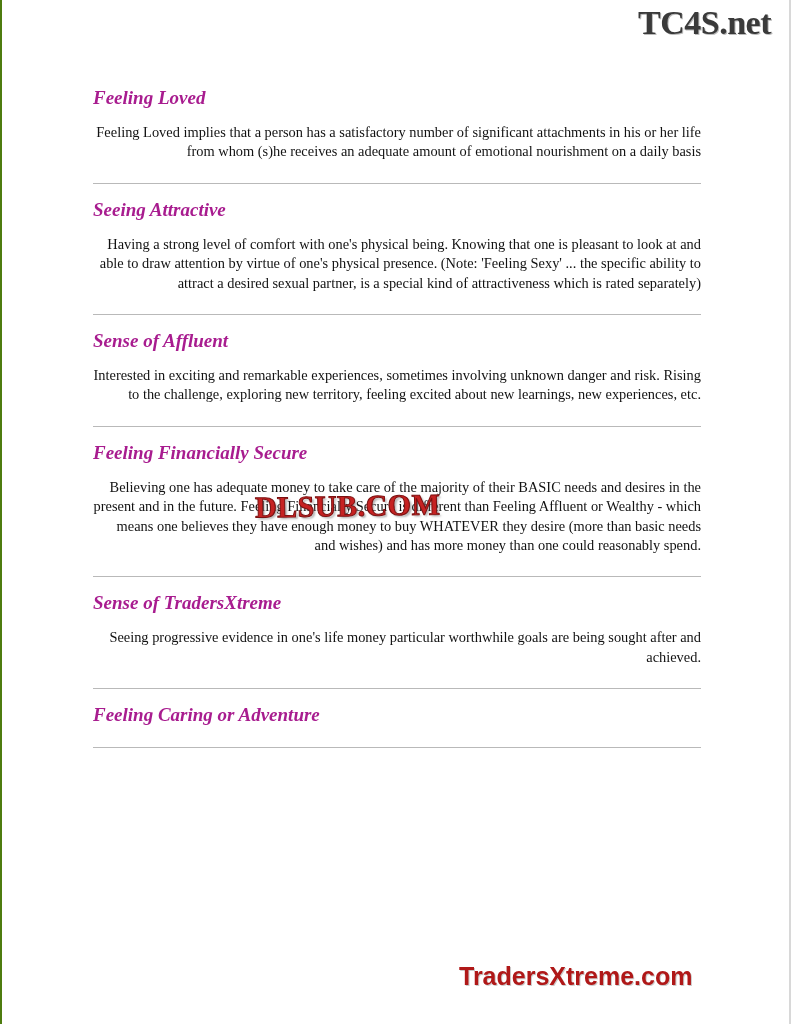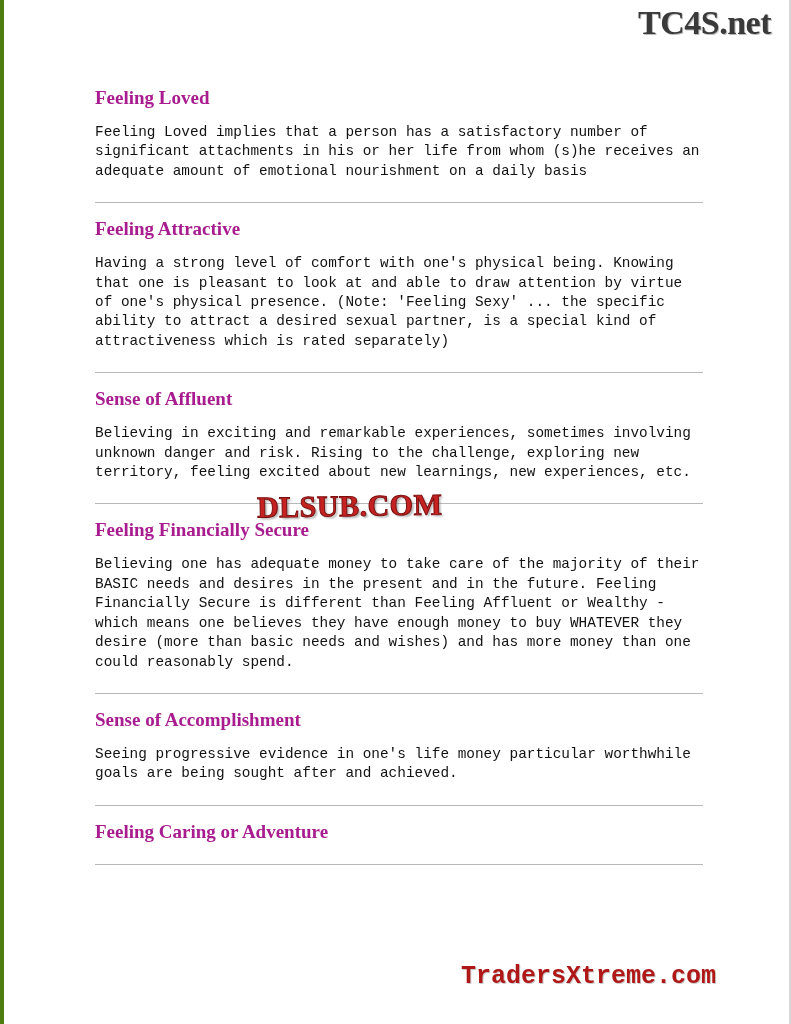--- a/index.html
+++ b/index.html
@@ -12,21 +12,21 @@
     background: #ffffff;
     font-family: "Liberation Serif", serif;
     position: relative;
     overflow: hidden;
   }
   .page {
     position: relative;
     width: 791px;
     height: 1024px;
     box-sizing: border-box;
-    border-left: 4px solid #4d7c0f;
+    border-left: 2px solid #4d7c0f;
     border-right: 2px solid #d8d8d8;
   }
   .watermark-top {
     position: absolute;
     top: 4px;
     right: 18px;
     font-family: "Liberation Serif", serif;
     font-size: 34px;
     font-weight: bold;
     color: #3a3a3a;
@@ -42,28 +42,29 @@
   .section {
     margin: 0 0 6px 0;
   }
   .section-heading {
     color: #a81c8f;
     font-family: "Liberation Serif", serif;
     font-size: 19px;
     font-weight: bold;
     margin: 0 0 14px 0;
     line-height: 1.1;
+    font-style: italic;
   }
   .section-body {
     color: #121212;
-    font-family: Liberation Mono, monospace;
+    font-family: Liberation Serif, serif;
     font-size: 14.4px;
     line-height: 1.35;
     margin: 0;
-    text-align: left;
+    text-align: right;
   }
   .rule {
     border: none;
     border-top: 1px solid #b9b9b9;
     margin: 21px 0 16px 0;
     height: 0;
   }
   .sec-loved { padding-top: 0; }
   .dlsub {
     position: absolute;
@@ -75,21 +76,21 @@
     color: #c62222;
     letter-spacing: 0.5px;
     -webkit-text-stroke: 1px #7a1010;
     text-shadow: 2px 2px 2px rgba(120,120,120,0.55);
     transform: rotate(-1deg);
   }
   .watermark-bottom {
     position: absolute;
     left: 457px;
     top: 962px;
-    font-family: Liberation Mono, monospace;
+    font-family: Liberation Sans, sans-serif;
     font-size: 25px;
     font-weight: bold;
     color: #b01818;
     text-shadow: 1px 1px 0 #cccccc;
   }
 </style>
 </head>
 <body>
 
 <div class="page">
@@ -99,42 +100,42 @@
   <div class="content">
 
     <div class="section sec-loved">
       <h2 class="section-heading">Feeling Loved</h2>
       <p class="section-body">Feeling Loved implies that a person has a satisfactory number of significant attachments in his or her life from whom (s)he receives an adequate amount of emotional nourishment on a daily basis</p>
     </div>
 
     <hr class="rule">
 
     <div class="section">
-      <h2 class="section-heading">Feeling Attractive</h2>
+      <h2 class="section-heading">Seeing Attractive</h2>
       <p class="section-body">Having a strong level of comfort with one's physical being. Knowing that one is pleasant to look at and able to draw attention by virtue of one's physical presence. (Note: 'Feeling Sexy' ... the specific ability to attract a desired sexual partner, is a special kind of attractiveness which is rated separately)</p>
     </div>
 
     <hr class="rule">
 
     <div class="section">
       <h2 class="section-heading">Sense of Affluent</h2>
-      <p class="section-body">Believing in exciting and remarkable experiences, sometimes involving unknown danger and risk. Rising to the challenge, exploring new territory, feeling excited about new learnings, new experiences, etc.</p>
+      <p class="section-body">Interested in exciting and remarkable experiences, sometimes involving unknown danger and risk. Rising to the challenge, exploring new territory, feeling excited about new learnings, new experiences, etc.</p>
     </div>
 
     <hr class="rule">
 
     <div class="section">
       <h2 class="section-heading">Feeling Financially Secure</h2>
       <p class="section-body">Believing one has adequate money to take care of the majority of their BASIC needs and desires in the present and in the future. Feeling Financially Secure is different than Feeling Affluent or Wealthy - which means one believes they have enough money to buy WHATEVER they desire (more than basic needs and wishes) and has more money than one could reasonably spend.</p>
     </div>
 
     <hr class="rule">
 
     <div class="section">
-      <h2 class="section-heading">Sense of Accomplishment</h2>
+      <h2 class="section-heading">Sense of TradersXtreme</h2>
       <p class="section-body">Seeing progressive evidence in one's life money particular worthwhile goals are being sought after and achieved.</p>
     </div>
 
     <hr class="rule">
 
     <div class="section">
       <h2 class="section-heading">Feeling Caring or Adventure</h2>
     </div>
 
     <hr class="rule">

